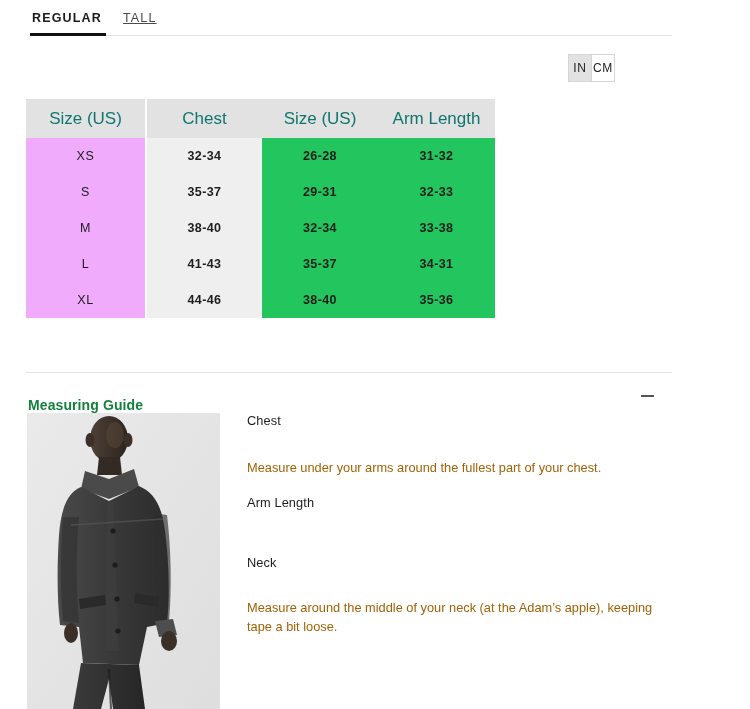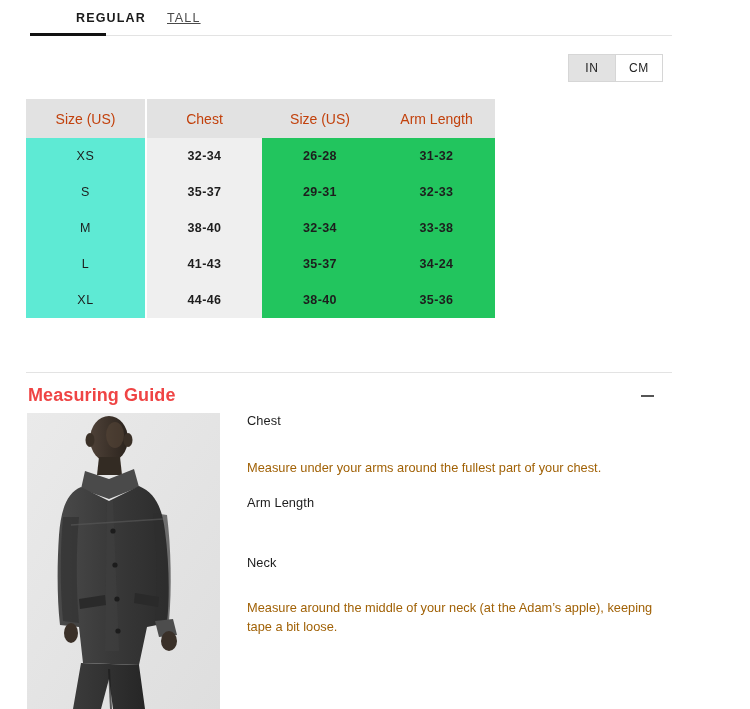--- a/index.html
+++ b/index.html
@@ -35,21 +35,20 @@
   .tab {
     position: absolute;
     top: 11px;
     font-size: 12.5px;
     letter-spacing: 1.15px;
     font-weight: 700;
     color: #1a1a1a;
     text-transform: uppercase;
     cursor: pointer;
     white-space: nowrap;
-    margin-left: 44px;
   }
   .tab.inactive {
     font-weight: 400;
     color: #4a4a4a;
   }
   #tab-regular { left: 32px; }
   #tab-tall { left: 123px; text-decoration: underline; }
   .tab-underline {
     position: absolute;
     left: 30px; top: 33px;
@@ -60,21 +59,21 @@
 
   
   .unit-toggle {
     position: absolute;
     left: 568px; top: 54px;
     height: 28px;
     display: flex;
     border: 1px solid #d6d6d6;
   }
   .unit-btn {
-    width: 46px;
+    width: 22px;
     height: 26px;
     display: flex;
     align-items: center;
     justify-content: center;
     font-size: 12px;
     letter-spacing: 0.7px;
     color: #222222;
     background: #ffffff;
     cursor: pointer;
     border: none;
@@ -96,41 +95,41 @@
     table-layout: fixed;
   }
   .size-table col.c0 { width: 120px; }
   .size-table col.c1 { width: 116px; }
   .size-table col.c2 { width: 116px; }
   .size-table col.c3 { width: 117px; }
 
   .size-table th {
     height: 39px;
     background: #e2e2e2;
-    font-size: 14px;
-    font-weight: 400;
-    color: #c2410c;
+    font-size: 17px;
+    font-weight: 400;
+    color: #0f766e;
     text-align: center;
     border: none;
     padding: 0;
   }
   .size-table th.gap-after { border-right: 2px solid #ffffff; }
 
   .size-table td {
     height: 36px;
     font-size: 12.5px;
     font-weight: 700;
     color: #1d1d1d;
     text-align: center;
     letter-spacing: 0.4px;
     padding: 0;
     background: #22c55e;
   }
   .size-table td.col-size {
-    background: #5eead4;
+    background: #f0abfc;
     font-weight: 400;
     letter-spacing: 0.6px;
     border-right: 2px solid #ffffff;
   }
   .size-table td.col-chest {
     background: #efefef;
   }
 
   
   .section-divider {
@@ -143,24 +142,24 @@
 
   
   .guide-header {
     position: absolute;
     left: 28px; top: 385px;
     width: 644px;
     height: 20px;
   }
   .guide-title {
     position: absolute;
-    left: 0; top: 0;
-    font-size: 18px;
+    left: 0; top: 12px;
+    font-size: 14px;
     font-weight: 700;
-    color: #ef4444;
+    color: #15803d;
     letter-spacing: 0.1px;
   }
   .guide-collapse {
     position: absolute;
     right: 16px; top: 2px;
     width: 16px;
     height: 16px;
     cursor: pointer;
   }
   .guide-collapse span {
@@ -257,21 +256,21 @@
     <tr>
       <td class="col-size">M</td>
       <td class="col-chest">38-40</td>
       <td>32-34</td>
       <td>33-38</td>
     </tr>
     <tr>
       <td class="col-size">L</td>
       <td class="col-chest">41-43</td>
       <td>35-37</td>
-      <td>34-24</td>
+      <td>34-31</td>
     </tr>
     <tr>
       <td class="col-size">XL</td>
       <td class="col-chest">44-46</td>
       <td>38-40</td>
       <td>35-36</td>
     </tr>
   </tbody>
 </table>
 

